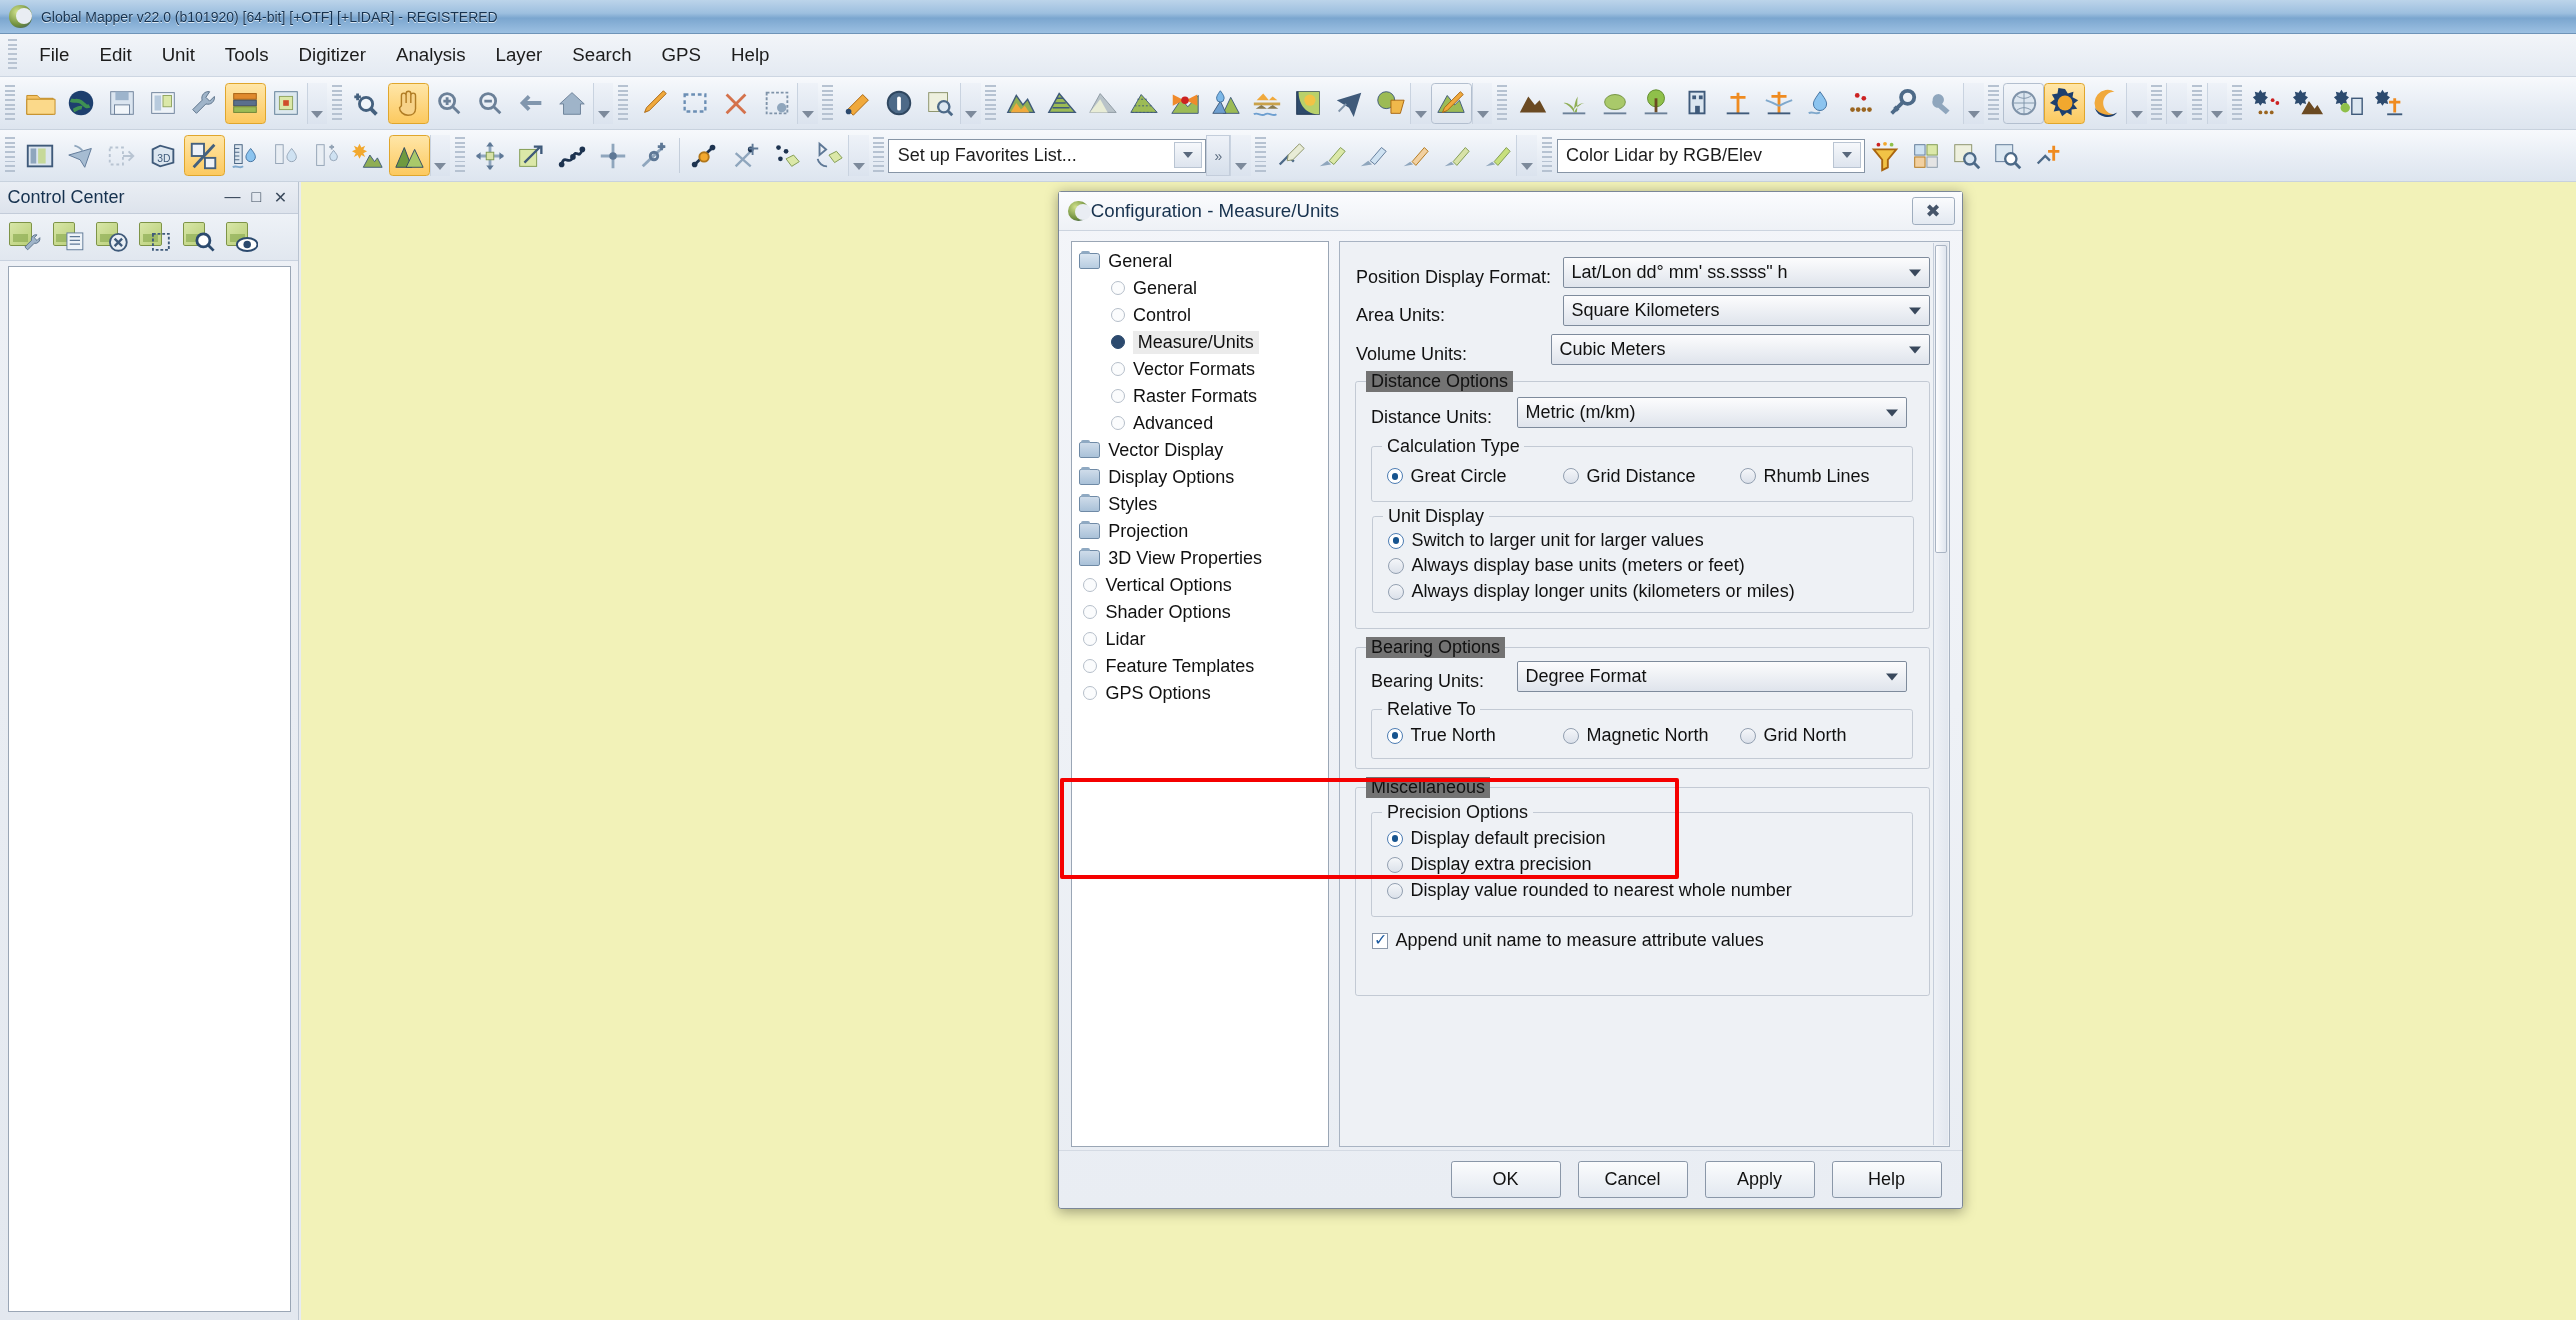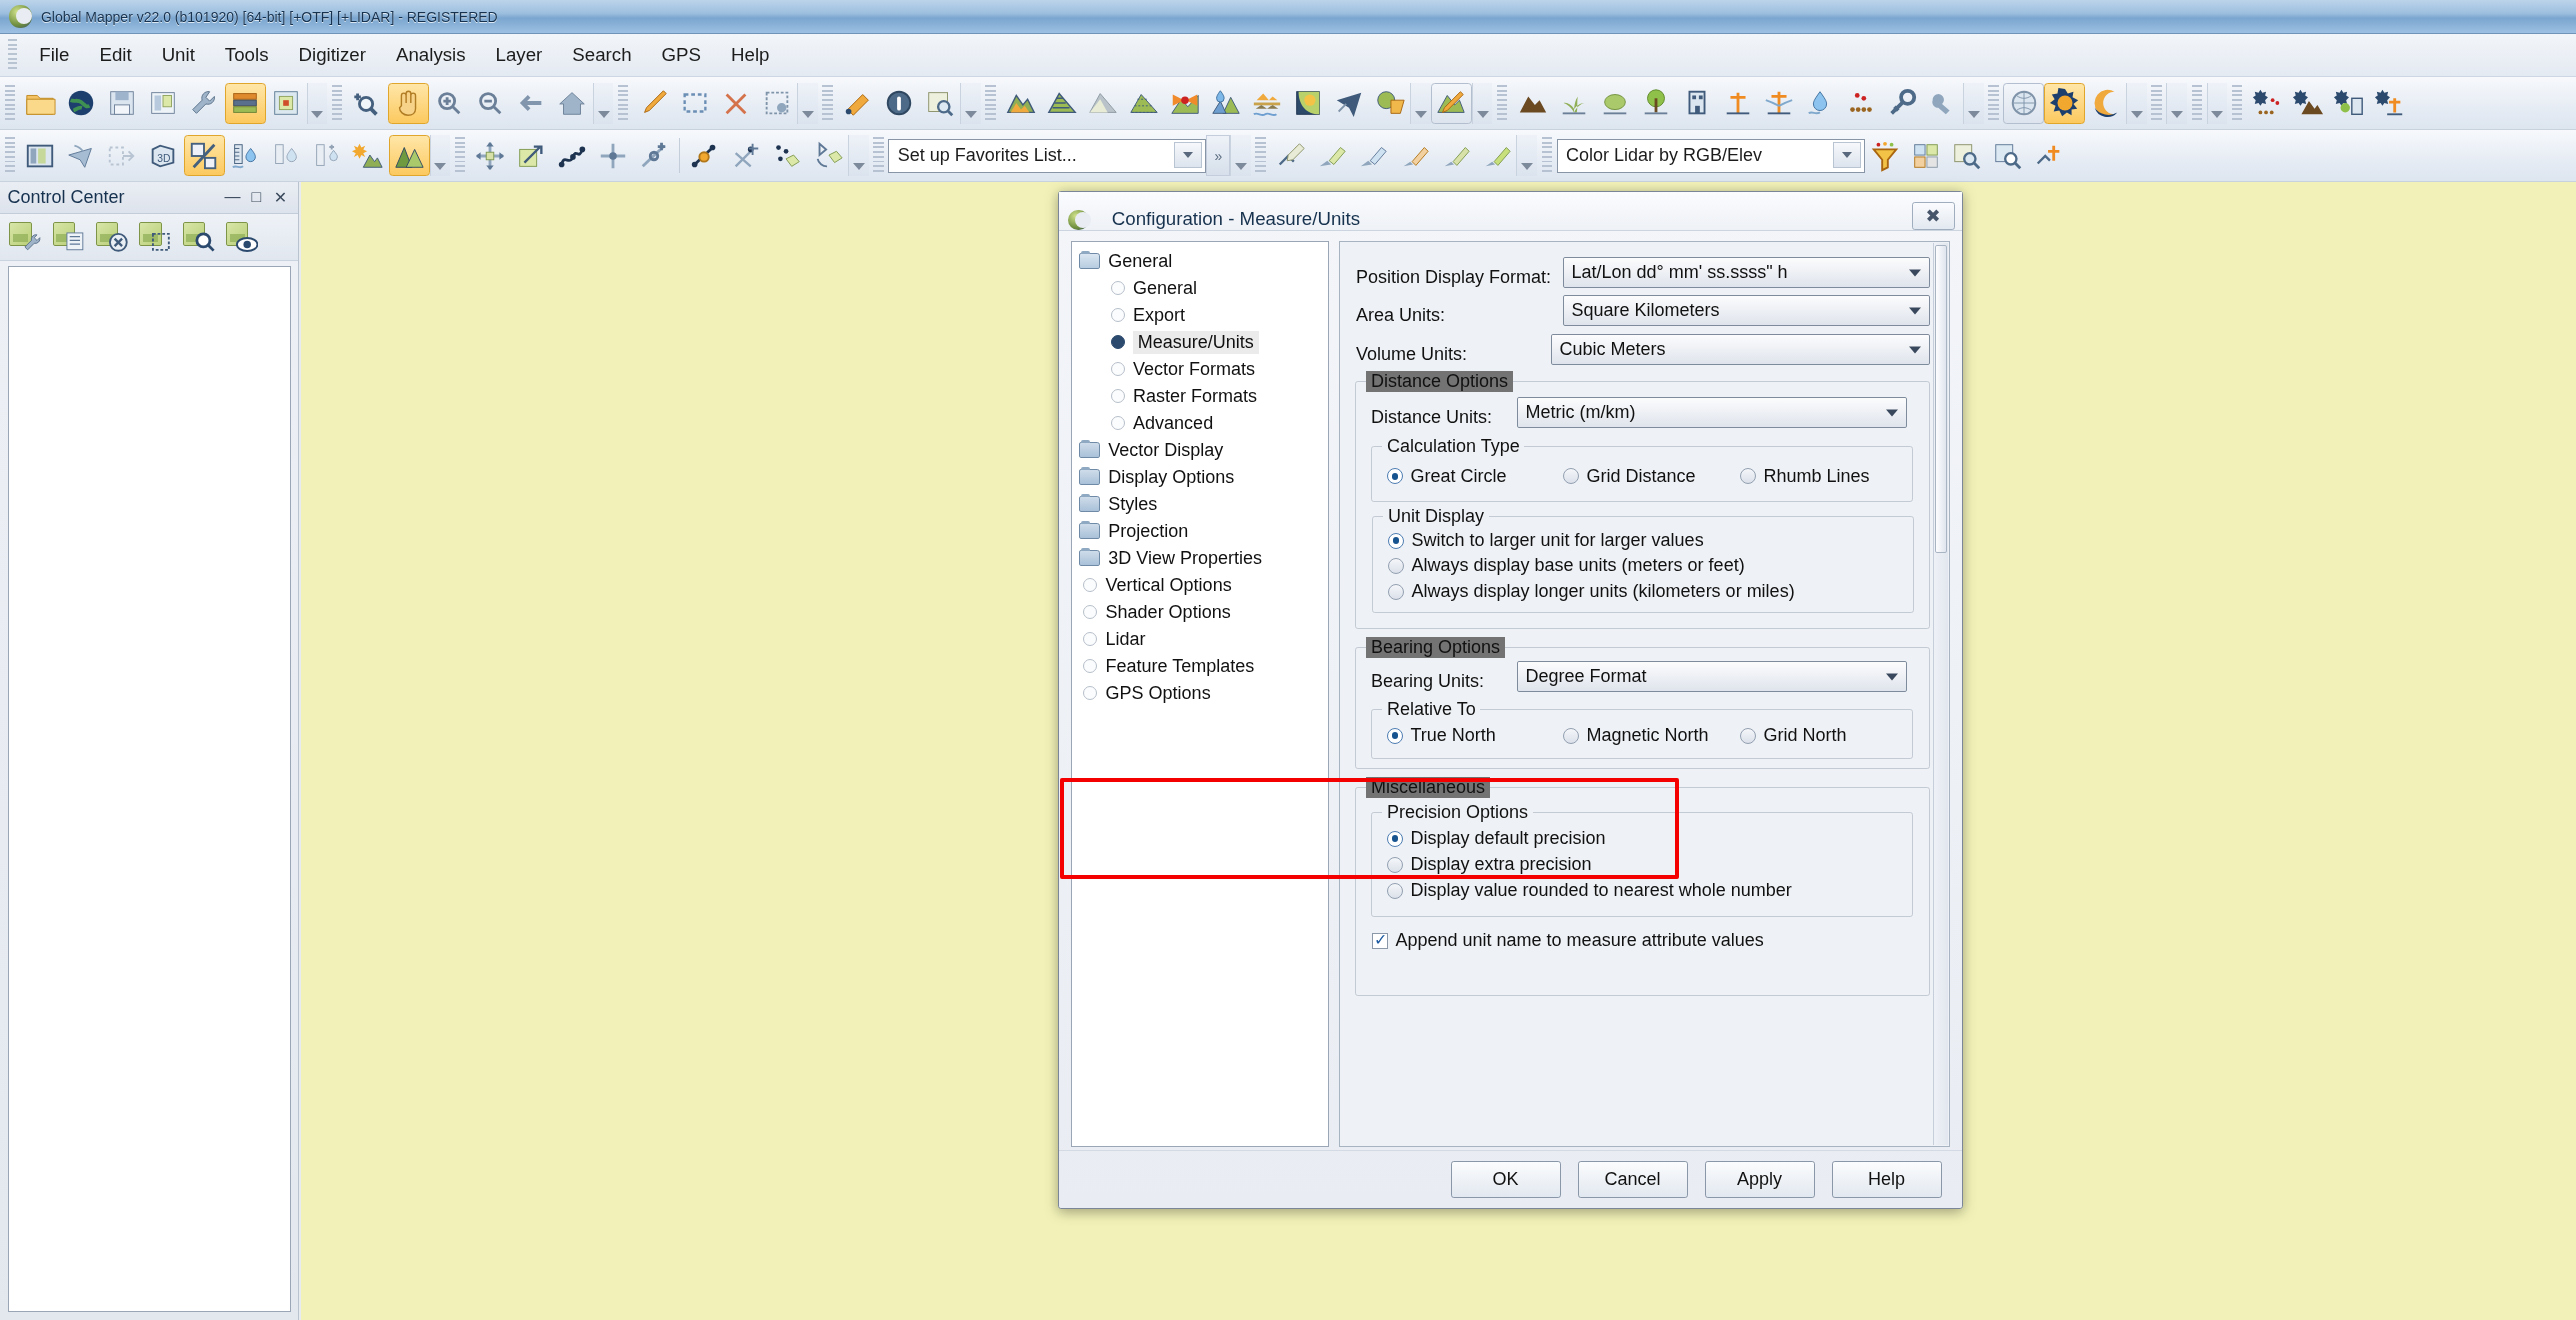--- a/index.html
+++ b/index.html
@@ -125,21 +125,21 @@
 
   
   #dialog{
     position:absolute; left:1058px; top:191px; width:905px; height:1018px;
     background:linear-gradient(to bottom,#f3f5f9,#e9edf3);
     border:0.9px solid #7b8798;
     box-shadow:0 2.8px 13px rgba(0,0,0,.35);
     border-radius:2.8px;
   }
   #dlg-title{
-    height:39px; display:flex;align-items:flex-end; gap:23px; padding:0 7.5px 0 9.3px;
+    height:39px; display:flex;align-items:center; gap:2px; padding:0 7.5px 0 9.3px;
     background:linear-gradient(to bottom,#fbfcfe,#eef1f6);
     border-bottom:0.9px solid #ccd4df;
   }
   #dlg-title .dt{ font-size:18.7px;color:#17324e; flex:1;}
   #dlg-close{
     width:43px;height:28px;border:0.9px solid #9fadbe;border-radius:2.8px;
     background:linear-gradient(to bottom,#fafbfd,#e3e9f1);
     display:flex;align-items:center;justify-content:center;font-size:18px;color:#46556a;
   }
   #dlg-body{ position:absolute; left:0; top:39px; right:0; bottom:0; }
@@ -870,21 +870,21 @@
       <div class="tnode">
         <span class="folder open"></span>
         <span class="lbl">General</span>
         </div>
       <div class="tnode child">
         <span class="dot"></span>
         <span class="lbl">General</span>
         </div>
       <div class="tnode child">
         <span class="dot"></span>
-        <span class="lbl">Export</span>
+        <span class="lbl">Control</span>
         </div>
       <div class="tnode child selected">
         <span class="dot on"></span>
         <span class="lbl">Measure/Units</span>
         </div>
       <div class="tnode child">
         <span class="dot"></span>
         <span class="lbl">Vector Formats</span>
         </div>
       <div class="tnode child">

